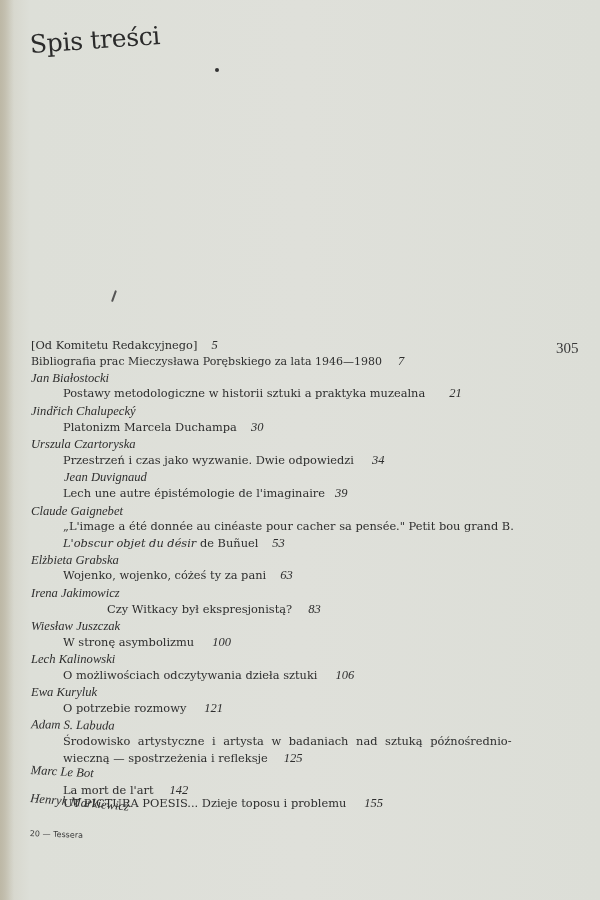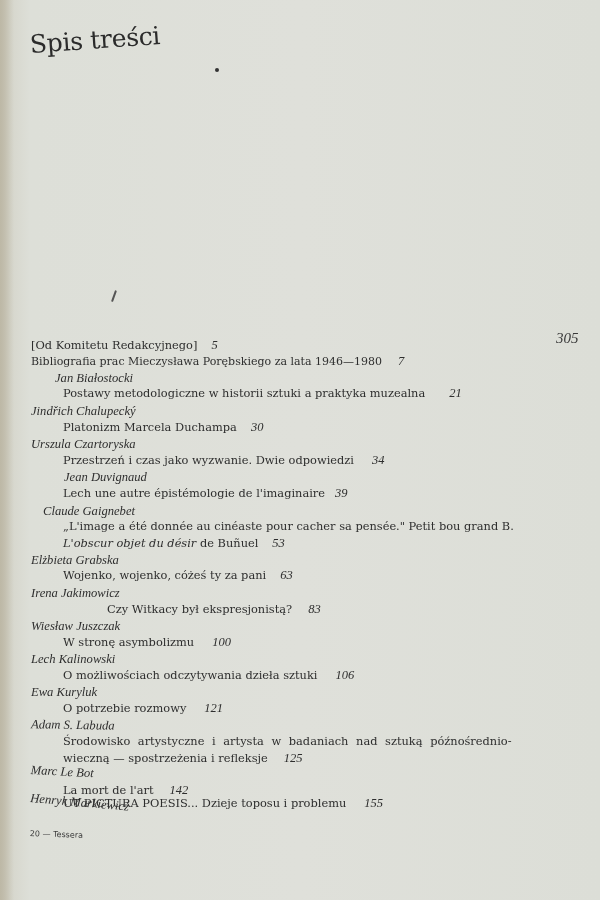--- a/index.html
+++ b/index.html
@@ -38,23 +38,22 @@
       font-weight: normal;
     }
     .speck {
       position: absolute;
       background: #333;
       border-radius: 50%;
     }
     .page-number {
       position: absolute;
       left: 556px;
-      top: 330px;
+      top: 340px;
       font-family: "Liberation Serif", serif;
-      font-style: italic;
       font-size: 15px;
       color: #3a3a3a;
     }
     .toc {
       position: absolute;
       left: 31px;
       top: 334px;
       width: 560px;
       font-family: "DejaVu Serif", serif;
       color: #2e2e2e;
@@ -107,41 +106,41 @@
 
   <div class="toc">
 
     <div class="toc-line" style="top:4px;left:0;">
       <span>[Od Komitetu Redakcyjnego]</span><span class="pg" style="margin-left:14px;">5</span>
     </div>
     <div class="toc-line" style="top:20px;left:0;font-size:11px;">
       <span>Bibliografia prac Mieczysława Porębskiego za lata 1946—1980</span><span class="pg" style="margin-left:16px;">7</span>
     </div>
 
-    <div class="toc-line author" style="top:37px;left:0;margin-left:24px;">Jan Białostocki</div>
+    <div class="toc-line author" style="top:37px;left:0;">Jan Białostocki</div>
     <div class="toc-line title-line" style="top:52px;">
       <span>Postawy metodologiczne w historii sztuki a praktyka muzealna</span><span class="pg" style="margin-left:24px;">21</span>
     </div>
 
     <div class="toc-line author" style="top:70px;left:0;">Jindřich Chalupecký</div>
     <div class="toc-line title-line" style="top:86px;">
       <span>Platonizm Marcela Duchampa</span><span class="pg" style="margin-left:14px;">30</span>
     </div>
 
     <div class="toc-line author" style="top:103px;left:0;">Urszula Czartoryska</div>
     <div class="toc-line title-line" style="top:119px;">
       <span>Przestrzeń i czas jako wyzwanie. Dwie odpowiedzi</span><span class="pg" style="margin-left:18px;">34</span>
     </div>
 
     <div class="toc-line author" style="top:136px;left:0;margin-left:33px;">Jean Duvignaud</div>
     <div class="toc-line title-line" style="top:152px;">
       <span>Lech une autre épistémologie de l'imaginaire</span><span class="pg" style="">39</span>
     </div>
 
-    <div class="toc-line author" style="top:170px;left:12px;">Claude Gaignebet</div>
+    <div class="toc-line author" style="top:170px;left:0;">Claude Gaignebet</div>
     <div class="toc-line title-line" style="top:185px;">
       <span>„L'image a été donnée au cinéaste pour cacher sa pensée." Petit bou grand B.</span>
     </div>
     <div class="toc-line title-line" style="top:202px;">
       <span class="it">L'obscur objet du désir</span><span> de Buñuel</span><span class="pg" style="margin-left:14px;">53</span>
     </div>
 
     <div class="toc-line author" style="top:219px;left:0;">Elżbieta Grabska</div>
     <div class="toc-line title-line" style="top:234px;">
       <span>Wojenko, wojenko, cóżeś ty za pani</span><span class="pg" style="margin-left:14px;">63</span>

